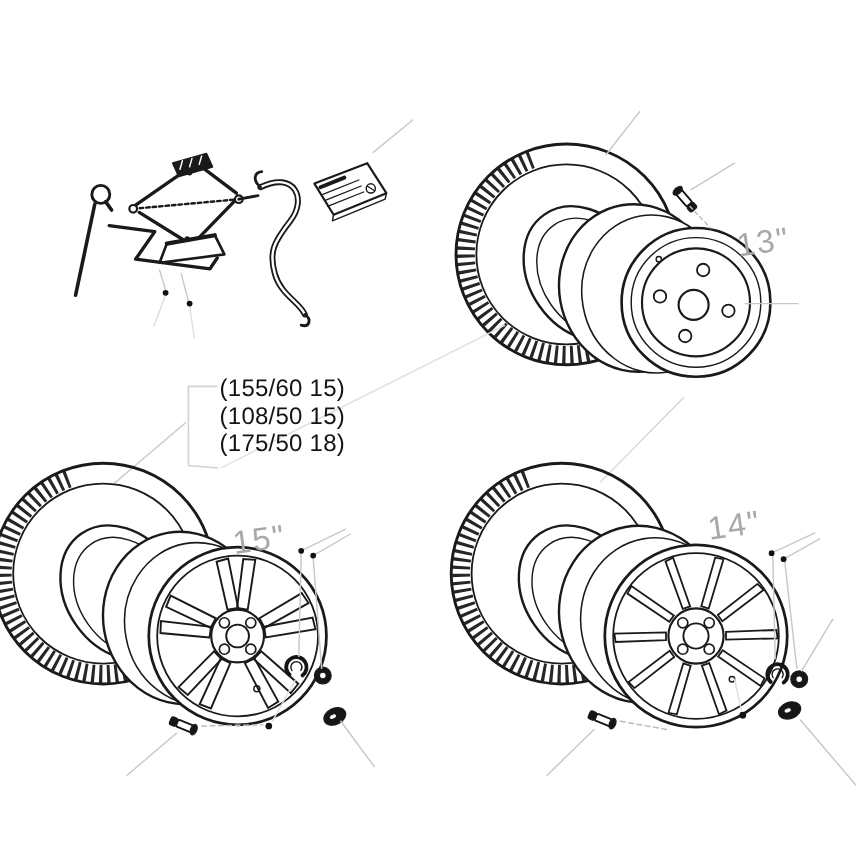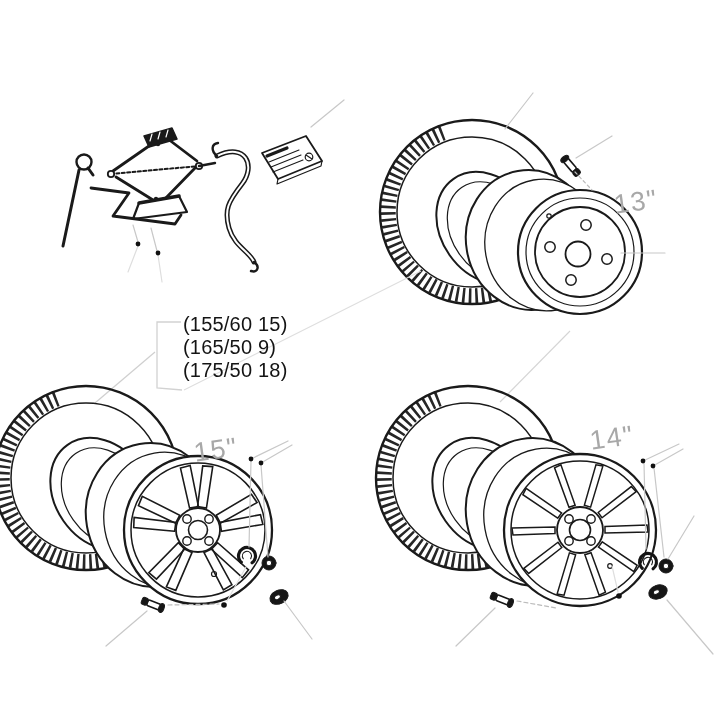--- a/index.html
+++ b/index.html
@@ -258,17 +258,17 @@
     <circle cx="619" cy="596" r="2.8" fill="#111" stroke="none"></circle>
   </g>
 </svg>
 
   <div class="lbl" style="left:612px;top:190px;">13"</div>
   <div class="lbl" style="left:192px;top:438px;">15"</div>
   <div class="lbl" style="left:588px;top:426px;">14"</div>
 
   <div class="sizes">
     <div>(155/60 15)</div>
-    <div>(165/50 9)</div>
+    <div>(108/50 15)</div>
     <div>(175/50 18)</div>
   </div>
 
 </div>
 
 </body></html>

